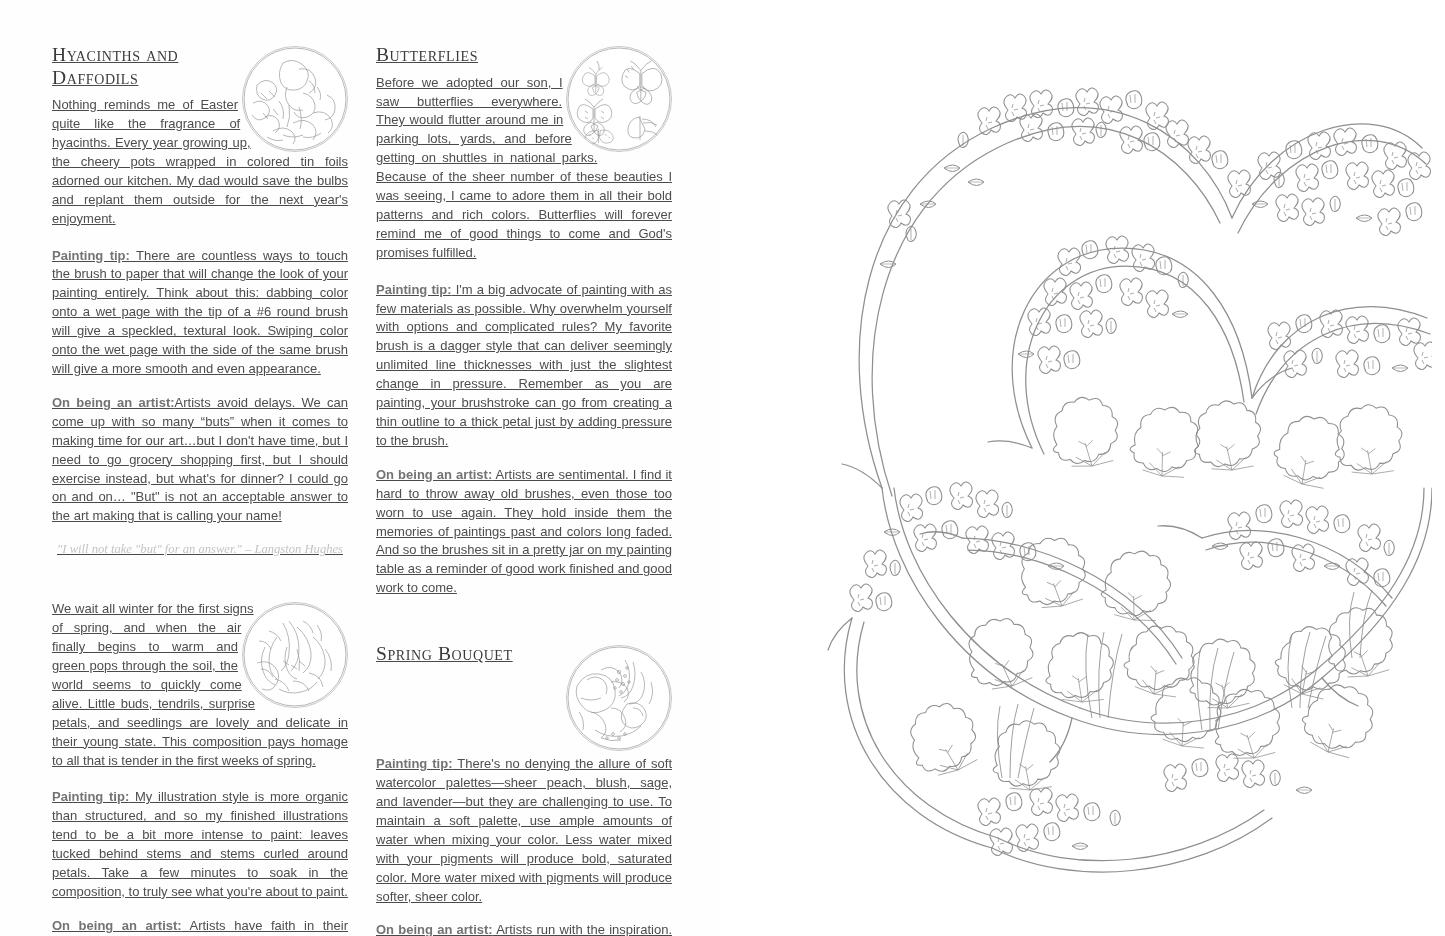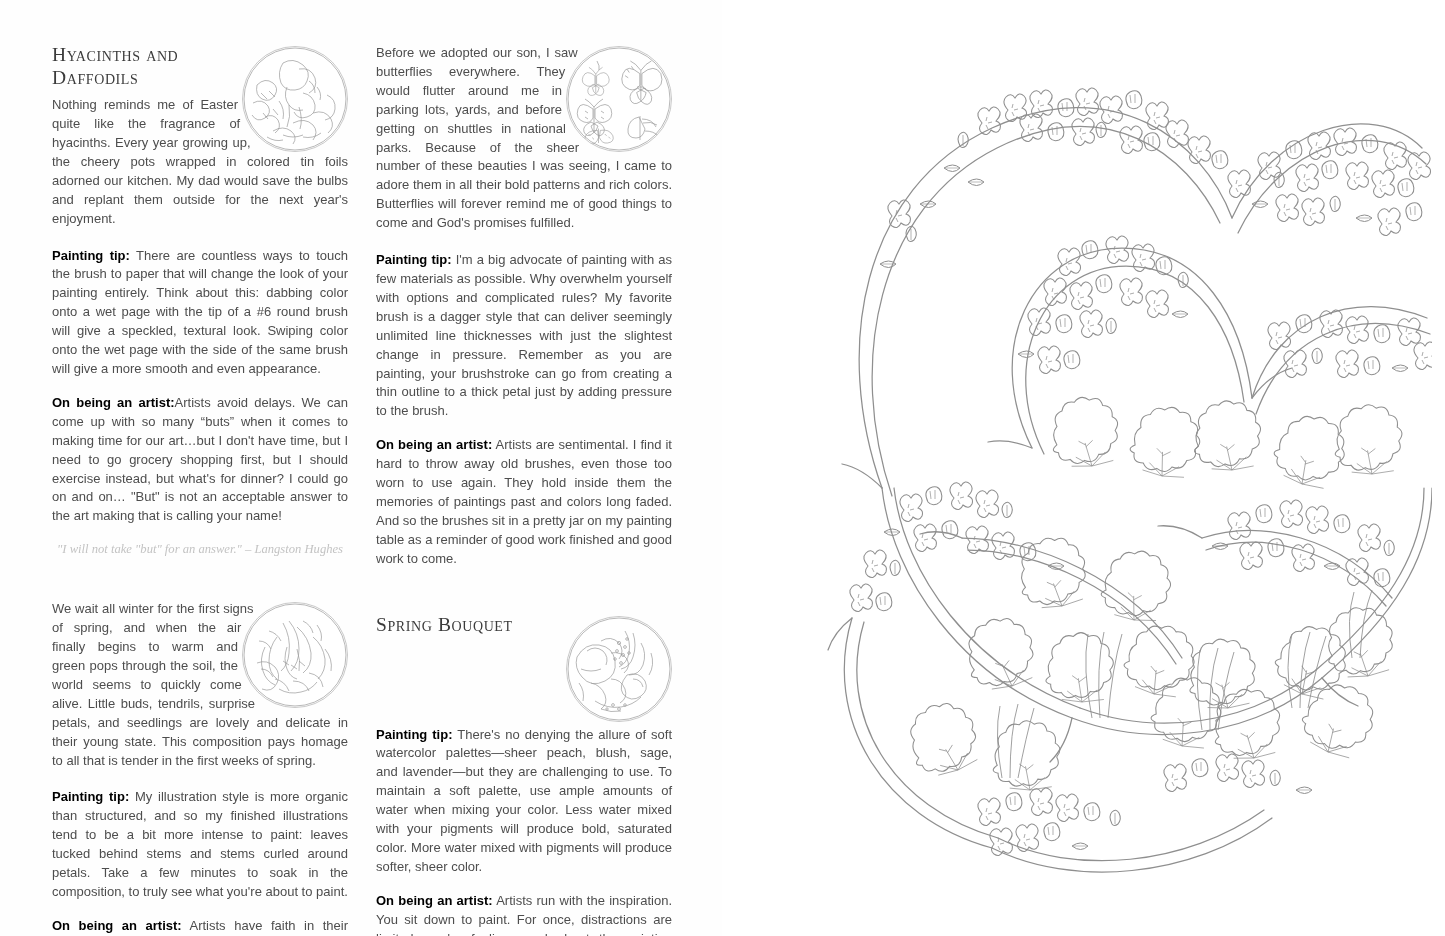--- a/index.html
+++ b/index.html
@@ -37,21 +37,21 @@
     left: 52px;
     top: 44px;
     width: 620px;
     display: grid;
     grid-template-columns: 296px 296px;
     column-gap: 28px;
   }
 
   .col { position: relative; }
 
-  .article { position: relative; margin-bottom: 4px; }
+  .article { position: relative; margin-bottom: 4px; text-decoration: underline; }
 
   
   .thumb {
     float: right;
     width: 104px;
     height: 104px;
     border-radius: 50%;
     margin: 2px 0 4px 10px;
     shape-outside: circle(52px at 50% 50%);
     overflow: hidden;
@@ -78,21 +78,21 @@
     color: #4d4d4d;
     text-align: justify;
     hyphens: auto;
   }
   p.intro {
     text-align: justify;
     margin-bottom: 18px;
   }
   .lead {
     font-weight: bold;
-    color: #000000;
+    color: #737373;
   }
 
   p.quote {
     margin: 14px 0 20px 0;
     font-family: "Liberation Serif", serif;
     font-style: italic;
     font-size: 12.6px;
     line-height: 1.35;
     color: #c3c3c3;
     text-align: center;
@@ -249,20 +249,21 @@
                   <path d="M17 6 q10 0 14 8"></path>
                   <path d="M15 3 v24"></path>
                   <path d="M18 10 q8 -2 14 2 M20 18 q9 0 13 5"></path>
                 </g>
 
                 <path d="M70 40 q6 -1 9 2"></path>
                 <path d="M30 14 q3 5 2 9"></path>
               </g>
             </svg>
           </div>
+          <h2 class="title">Butterflies</h2>
           <p class="body intro">Before we adopted our son, I saw butterflies everywhere. They would flutter around me in parking lots, yards, and before getting on shuttles in national parks. Because of the sheer number of these beauties I was seeing, I came to adore them in all their bold patterns and rich colors. Butterflies will forever remind me of good things to come and God's promises fulfilled.</p>
           <div class="clear"></div>
           <p class="body"><span class="lead">Painting tip:</span><span> I'm a big advocate of painting with as few materials as possible. Why overwhelm yourself with options and complicated rules? My favorite brush is a dagger style that can deliver seemingly unlimited line thicknesses with just the slightest change in pressure. Remember as you are painting, your brushstroke can go from creating a thin outline to a thick petal just by adding pressure to the brush.</span></p>
           <p class="body"><span class="lead">On being an artist:</span><span> Artists are sentimental. I find it hard to throw away old brushes, even those too worn to use again. They hold inside them the memories of paintings past and colors long faded. And so the brushes sit in a pretty jar on my painting table as a reminder of good work finished and good work to come.</span></p>
         </div>
 
         <div class="spacer-md"></div>
 
         <div class="article">
           <div class="thumb">

